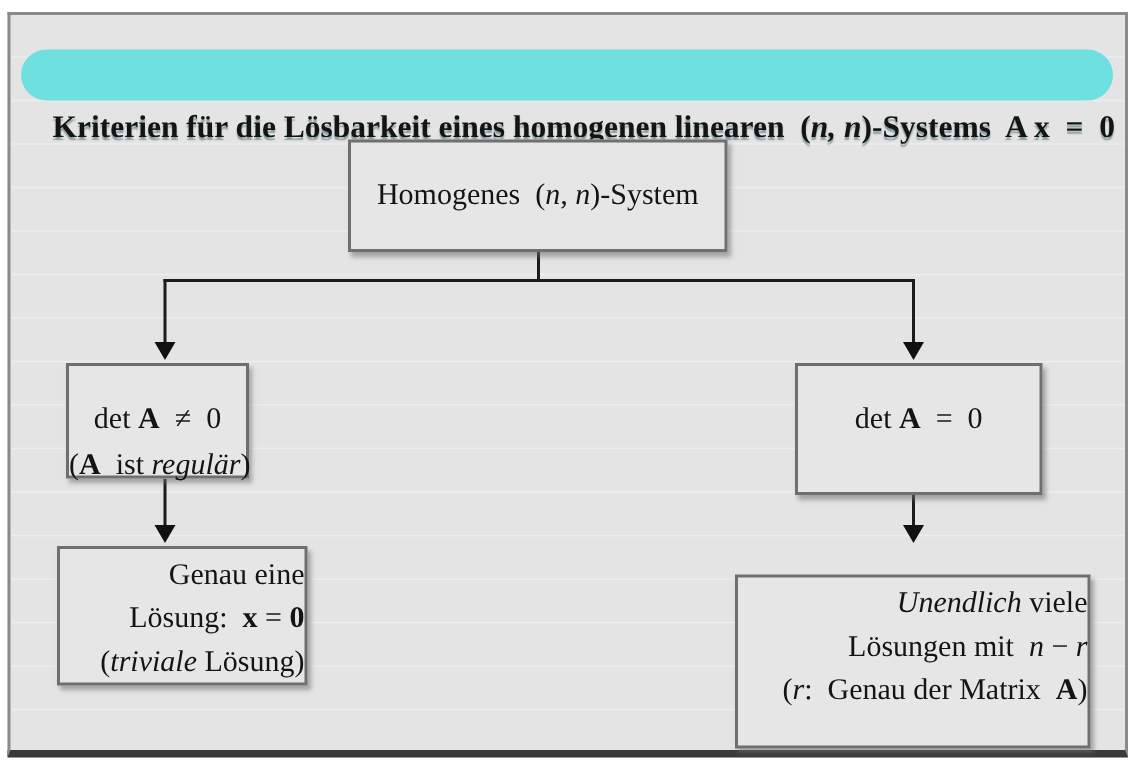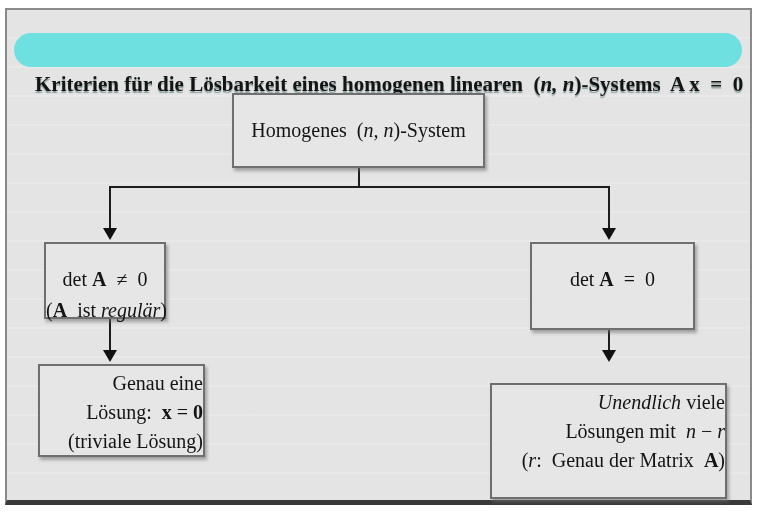--- a/index.html
+++ b/index.html
@@ -88,21 +88,21 @@
     <div class="bline"><span>(</span><span style="font-weight: bold;">A</span><span>  ist </span><span style="font-style: italic;">regulär</span><span>)</span></div>
   </div>
 
   <div class="box centered" id="box-singular">
     <div class="bline"><span>det </span><span style="font-weight: bold;">A</span><span>  =  0</span></div>
   </div>
 
   <div class="box lefted" id="box-trivial">
     <div class="bline"><span>Genau eine</span></div>
     <div class="bline"><span>Lösung:  </span><span style="font-weight: bold;">x</span><span> = </span><span style="font-weight: bold;">0</span></div>
-    <div class="bline"><span>(</span><span style="">triviale</span><span> Lösung)</span></div>
+    <div class="bline"><span>(</span><span style="font-style: italic;">triviale</span><span> Lösung)</span></div>
   </div>
 
   <div class="box lefted" id="box-infinite">
     <div class="bline"><span style="font-style: italic;">Unendlich</span><span> viele</span></div>
     <div class="bline"><span>Lösungen mit  </span><span style="font-style: italic;">n</span><span> − </span><span style="font-style: italic;">r</span></div>
     <div class="bline"><span>(</span><span style="font-style: italic;">r</span><span>:  Genau der Matrix  </span><span style="font-weight: bold;">A</span><span>)</span></div>
   </div>
 
 </div>
 

